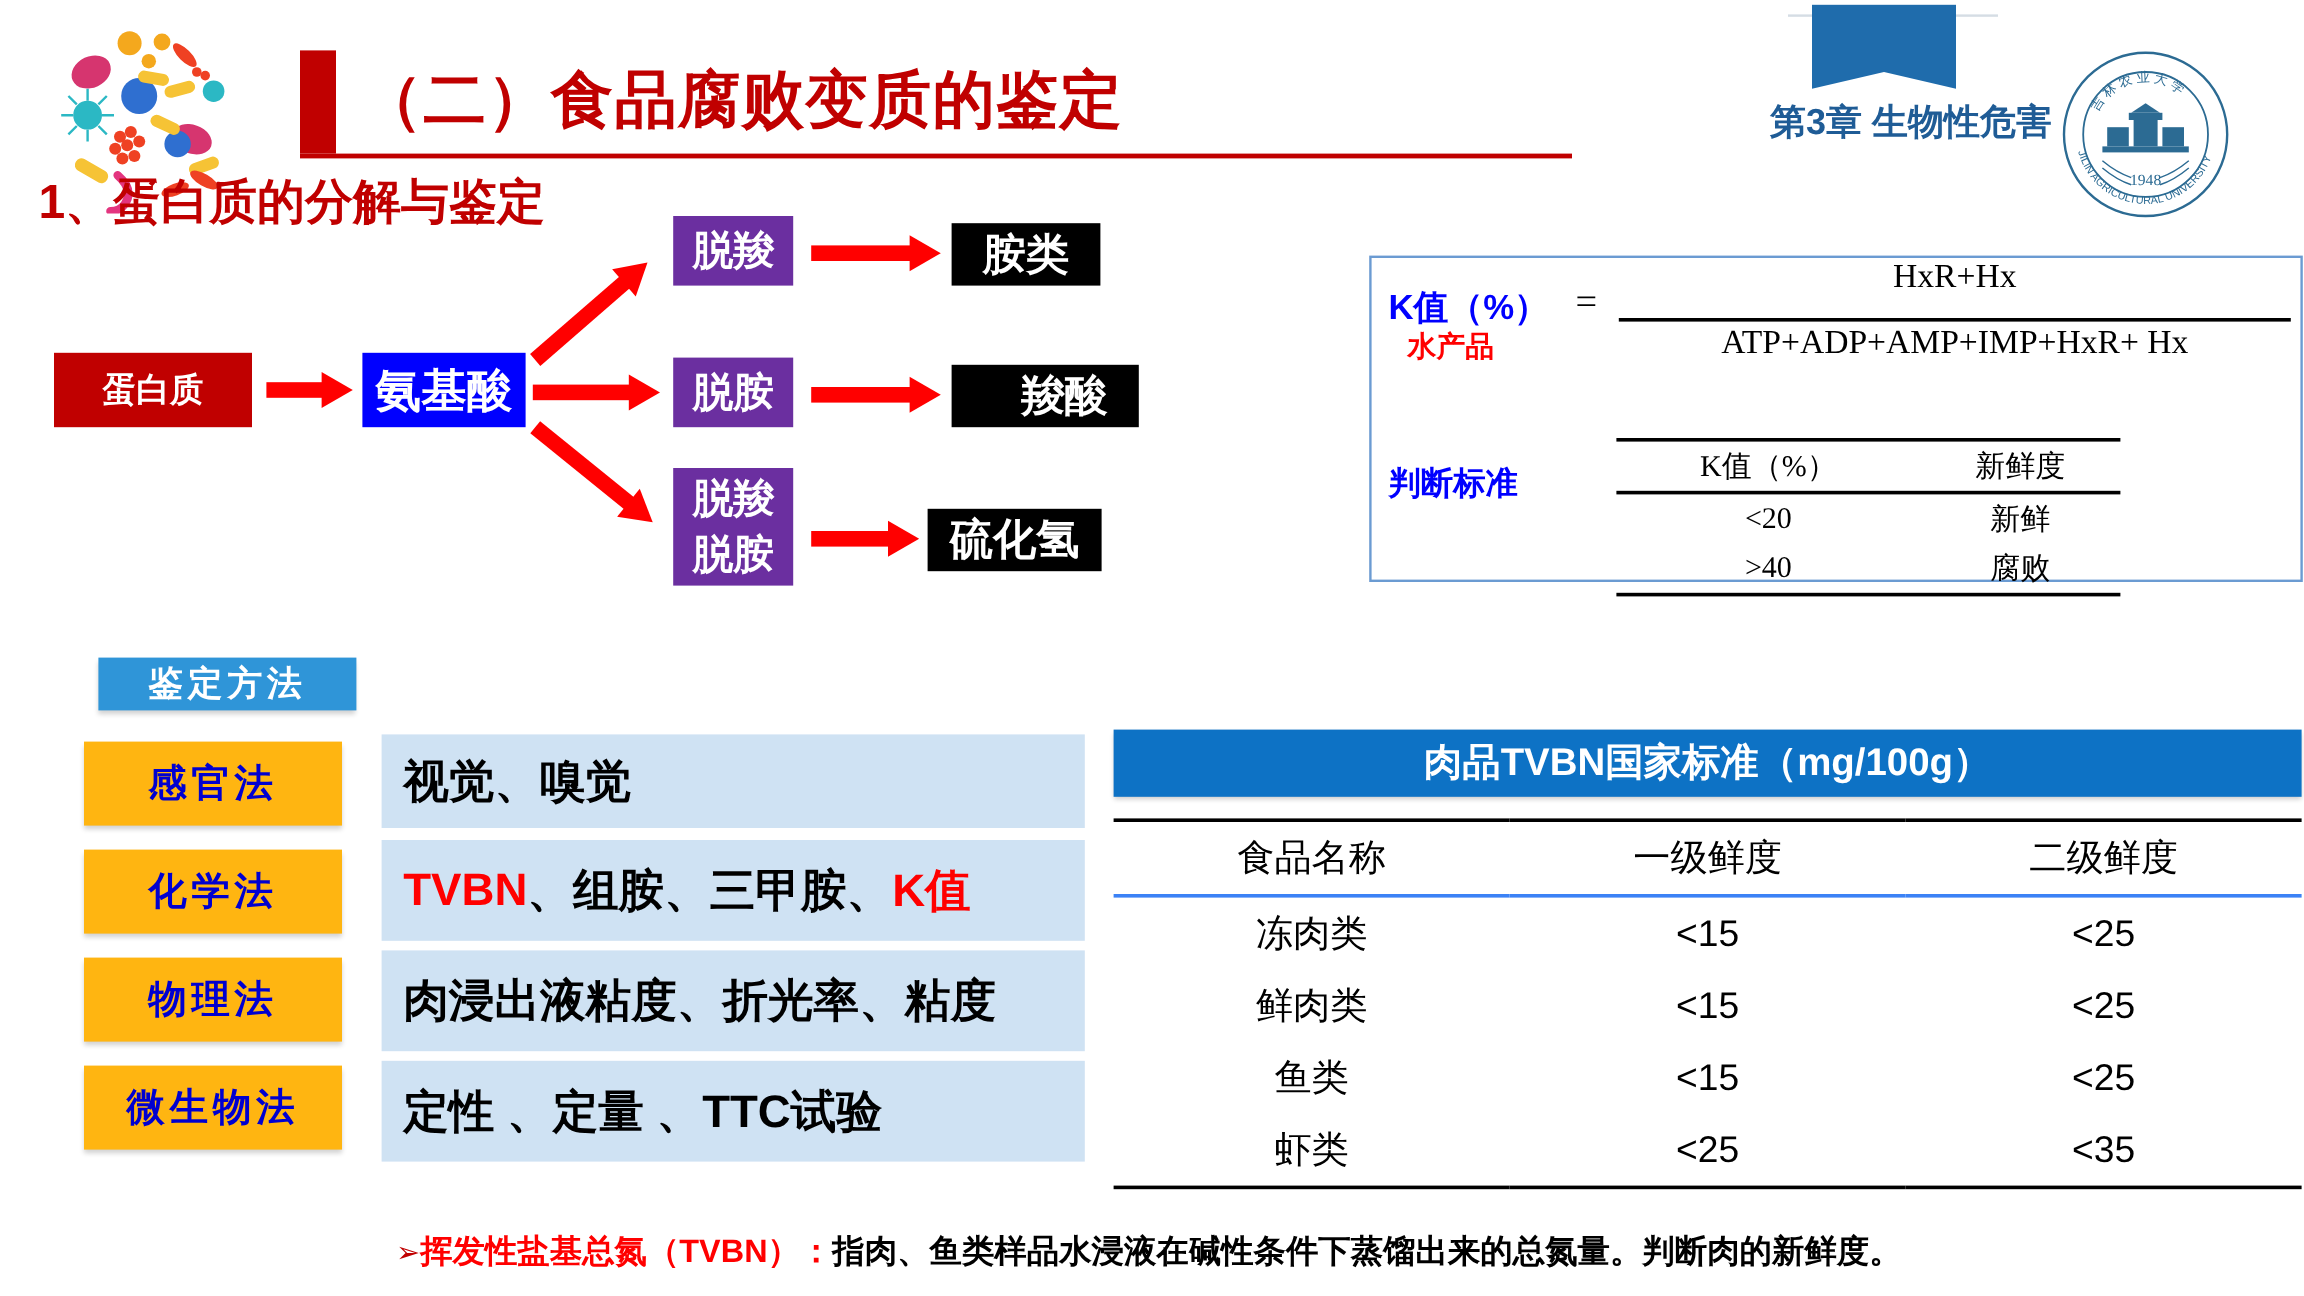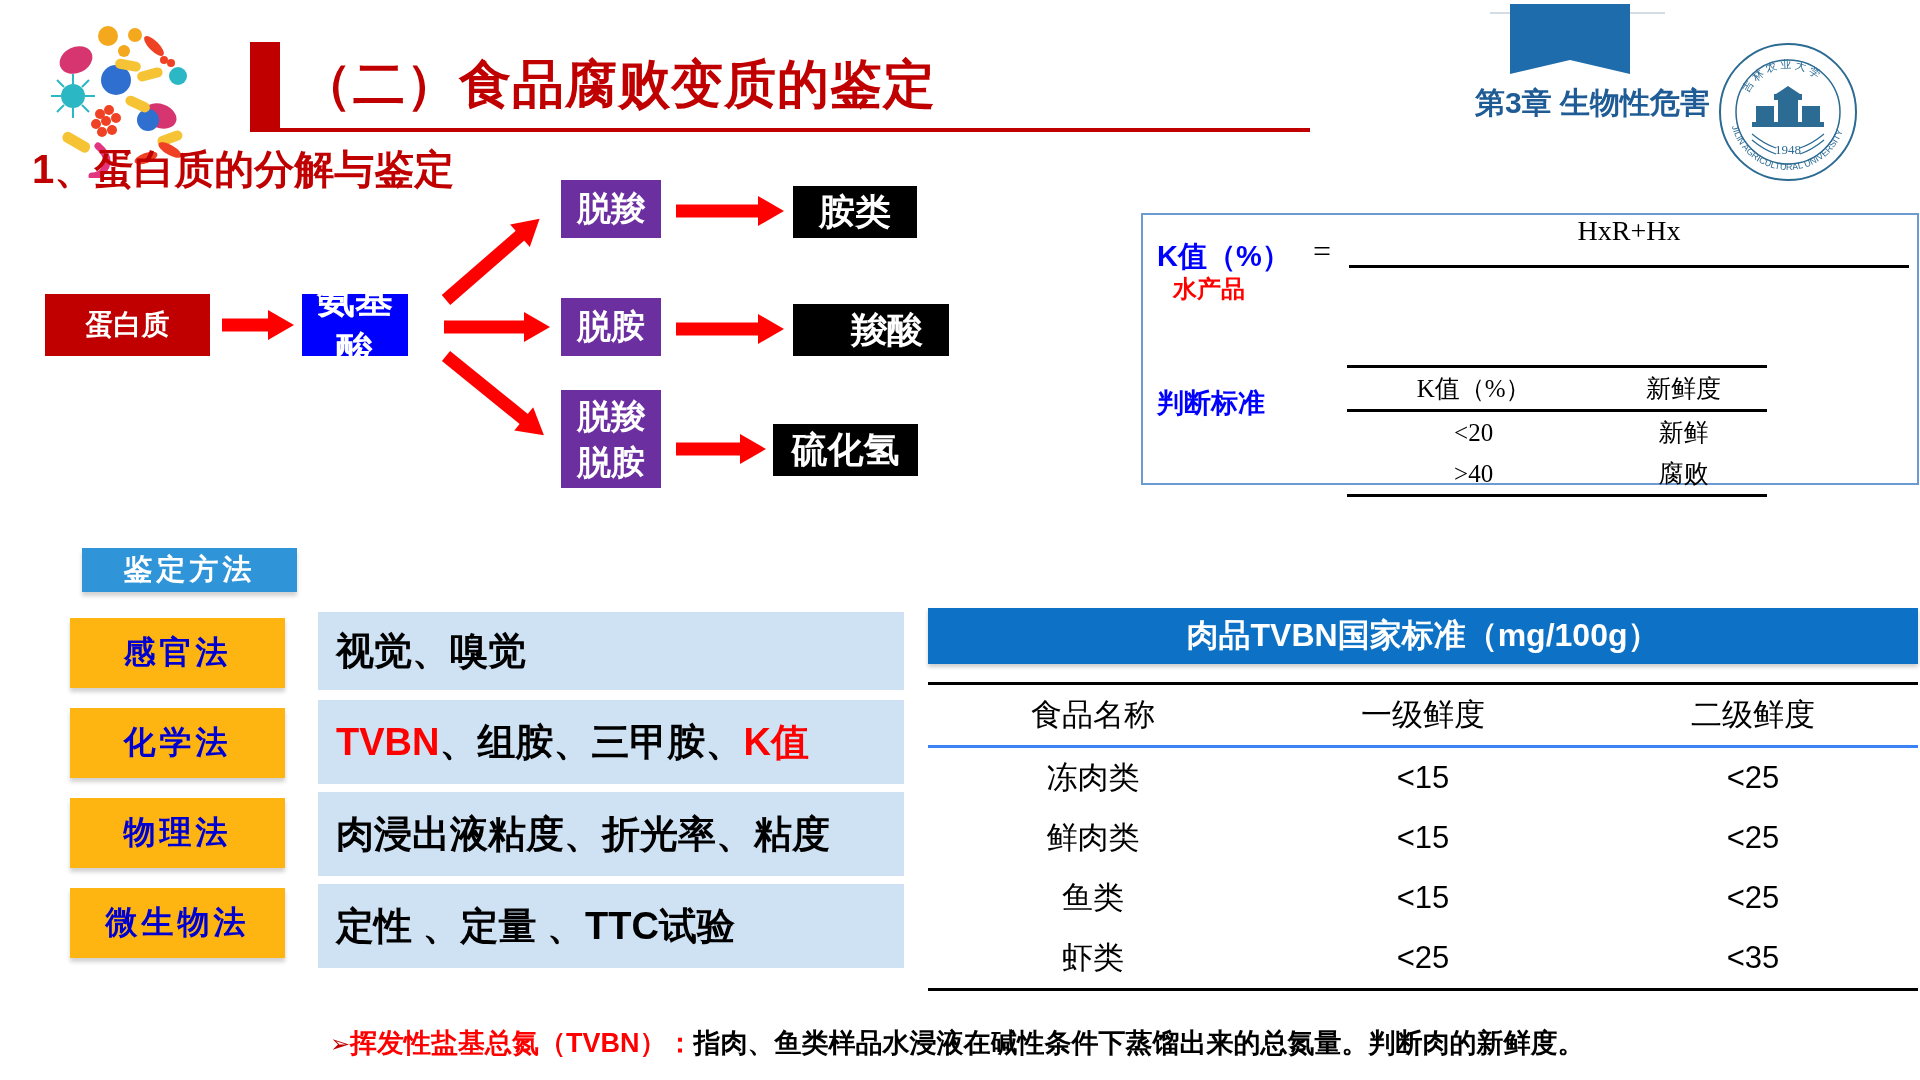--- a/index.html
+++ b/index.html
@@ -38,21 +38,21 @@
     left:32px;top:143px;width:560px;height:52px;
     color:#c00000;font-weight:bold;font-size:40px;line-height:52px;white-space:nowrap;
   }
 
   
   .flow-box{
     display:flex;align-items:center;justify-content:center;
     color:#ffffff;font-weight:bold;text-align:center;
   }
   #box-protein{left:45px;top:294px;width:165px;height:62px;background:#c00000;font-size:28px;}
-  #box-aminoacid{left:302px;top:294px;width:106px;height:62px;background:#0000ff;font-size:38px;}
+  #box-aminoacid{left:302px;top:294px;width:136px;height:62px;background:#0000ff;font-size:38px;}
   #box-decarb{left:561px;top:180px;width:100px;height:58px;background:#6b2fa0;font-size:34px;}
   #box-deamin{left:561px;top:298px;width:100px;height:58px;background:#6b2fa0;font-size:34px;}
   #box-both{left:561px;top:390px;width:100px;height:98px;background:#6b2fa0;font-size:34px;
             flex-direction:column;line-height:46px;}
   #box-amines{left:793px;top:186px;width:124px;height:52px;background:#000000;font-size:36px;}
   #box-carboxylic{left:793px;top:304px;width:124px;height:52px;background:#000000;font-size:36px;padding-left:32px;}
   #box-h2s{left:773px;top:424px;width:145px;height:52px;background:#000000;font-size:36px;}
 
   .arrow-h{height:0;}
   .arrow-h .shaft{position:absolute;left:0;top:50%;transform:translateY(-50%);
@@ -256,20 +256,21 @@
     <div class="head" style="left:64px;"></div>
 </div>
 
 <div class="abs" id="kvalue-panel">
   <div class="abs" id="kvalue-label">K值（%）</div>
   <div class="abs" id="kvalue-sub">水产品</div>
   <div class="abs" id="kvalue-equals">=</div>
   <div class="abs" id="fraction">
     <div id="frac-num">HxR+Hx</div>
     <div id="frac-line"></div>
+    <div id="frac-den">ATP+ADP+AMP+IMP+HxR+ Hx</div>
   </div>
   <div class="abs" id="criteria-label">判断标准</div>
   <div class="abs" id="criteria-table">
     <table>
       <thead>
           <tr>
         <th>K值（%）</th>
         <th>新鲜度</th>
       </tr>
         </thead>

